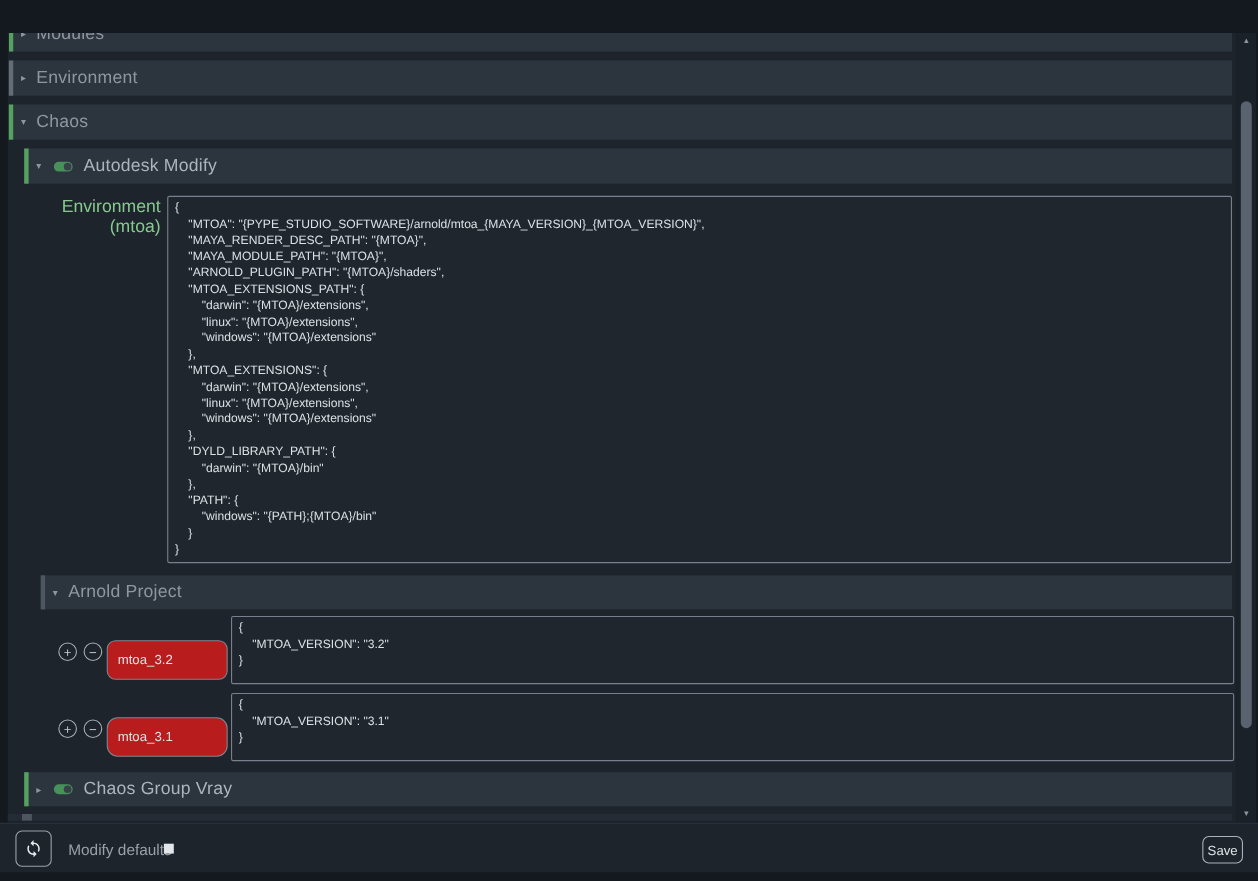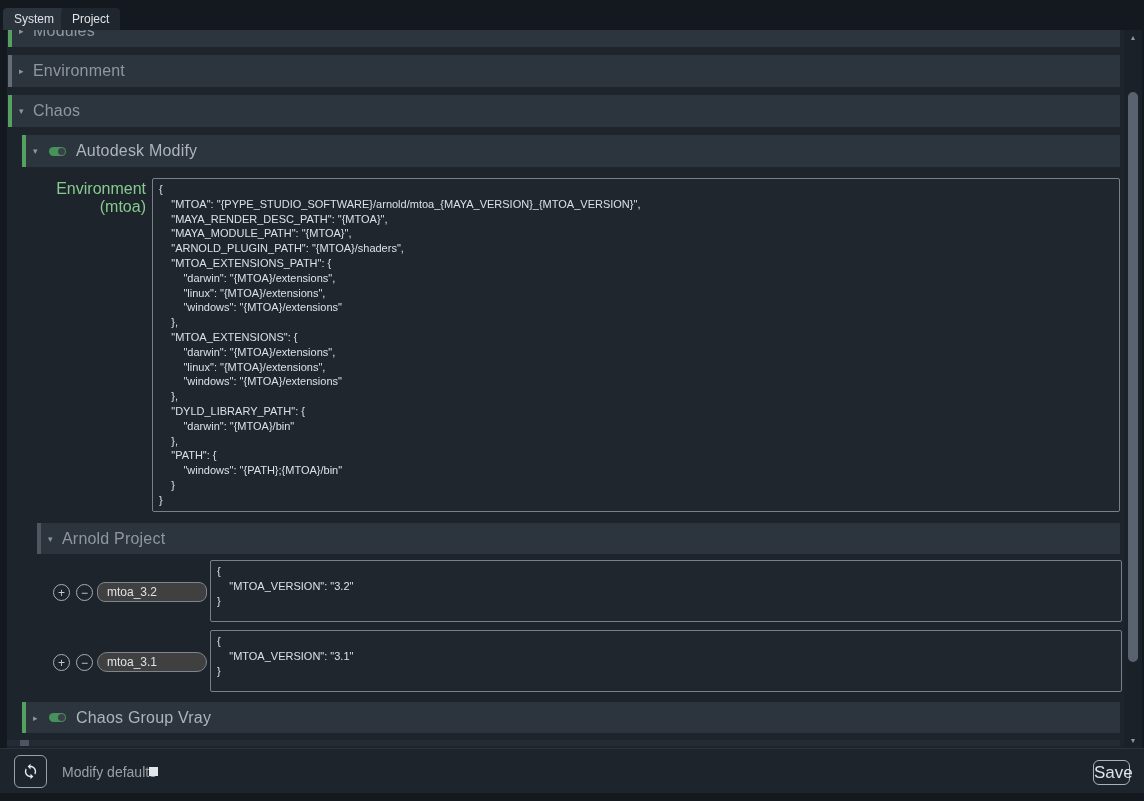--- a/index.html
+++ b/index.html
@@ -37,21 +37,21 @@
     position:absolute; background:#1f262e; border:1px solid #78808d; border-radius:2px;
     color:#dbe0e5; font-family:"Liberation Sans", sans-serif; font-size:11px; line-height:14.8px;
     padding:3px 6px; resize:none; overflow:hidden; white-space:pre; outline:none;
   }
   #env-area { left:152px; top:148px; width:968px; height:334px; }
   .ver-area { left:210px; width:912px; height:62px; line-height:14.5px; }
 
   .circle-btn { position:absolute; width:17px; height:17px; border:1px solid #a8aeb7; border-radius:50%;
                 background:transparent; color:#c6ccd3; font-size:12px; line-height:14px; text-align:center;
                 cursor:pointer; font-family:"Liberation Sans", sans-serif; }
-  .key-input { position:absolute; left:97px; width:110px; height:20px; background:#404040;
+  .key-input { position:absolute; left:97px; width:110px; height:36px; background:#b91c1c;
                border:1px solid #7d8591; border-radius:8px; color:#dde2e7; font-size:12px;
                padding:0 9px; outline:none; font-family:"Liberation Sans", sans-serif; }
 
   
   .hscroll { position:absolute; left:7px; top:710px; width:1113px; height:6px; background:#242b34; }
   .hscroll .thumb { position:absolute; left:13px; top:0; width:9px; height:6px; background:#4c5560; }
 
   
   .vscroll { position:absolute; left:1124px; top:30px; width:18px; height:718px; background:#1b2129; }
   .vscroll .arrow { position:absolute; left:0; width:18px; text-align:center; font-size:7px; color:#8e959e; cursor:pointer; }
@@ -62,35 +62,31 @@
   
   .footer { position:absolute; left:0; top:748px; width:1144px; height:45px; background:#1d242c;
             border-top:1px solid #2a323c; }
   .refresh-btn { position:absolute; left:14px; top:6px; width:33px; height:33px; background:transparent;
                  border:1px solid #99a0a9; border-radius:6px; display:flex; align-items:center;
                  justify-content:center; cursor:pointer; }
   .modify-label { position:absolute; left:62px; top:0; height:45px; display:flex; align-items:center;
                   color:#99a0a8; font-size:14px; }
   .checkbox { position:absolute; left:149px; top:18px; width:9px; height:9px; background:#e2e6ea; cursor:pointer; }
   .save-btn { position:absolute; left:1093px; top:11px; width:37px; height:25px; background:transparent;
-              border:1px solid #aab1ba; border-radius:6px; color:#dfe3e8; font-size:17px; cursor:pointer;
+              border:1px solid #aab1ba; border-radius:6px; color:#dfe3e8; font-size:12px; cursor:pointer;
               font-family:"Liberation Sans", sans-serif; }
 
   
   .clip { overflow:hidden; }
 </style>
 </head>
 <body>
 
 <div class="page">
 
-  <div class="tabbar">
-    <div class="tab active">System</div>
-    <div class="tab inactive">Project</div>
-  </div>
 
   <div class="content">
     <div class="gutter"></div>
 
     <div class="row-wrap clip" style="left:8px; top:0; width:1112px; height:17px;">
       <div class="row bar-green" style="height:32px; margin-top:-15px;">
         <span class="chev">▸</span>
         <span class="sec-title">Modules</span>
       </div>
     </div>

